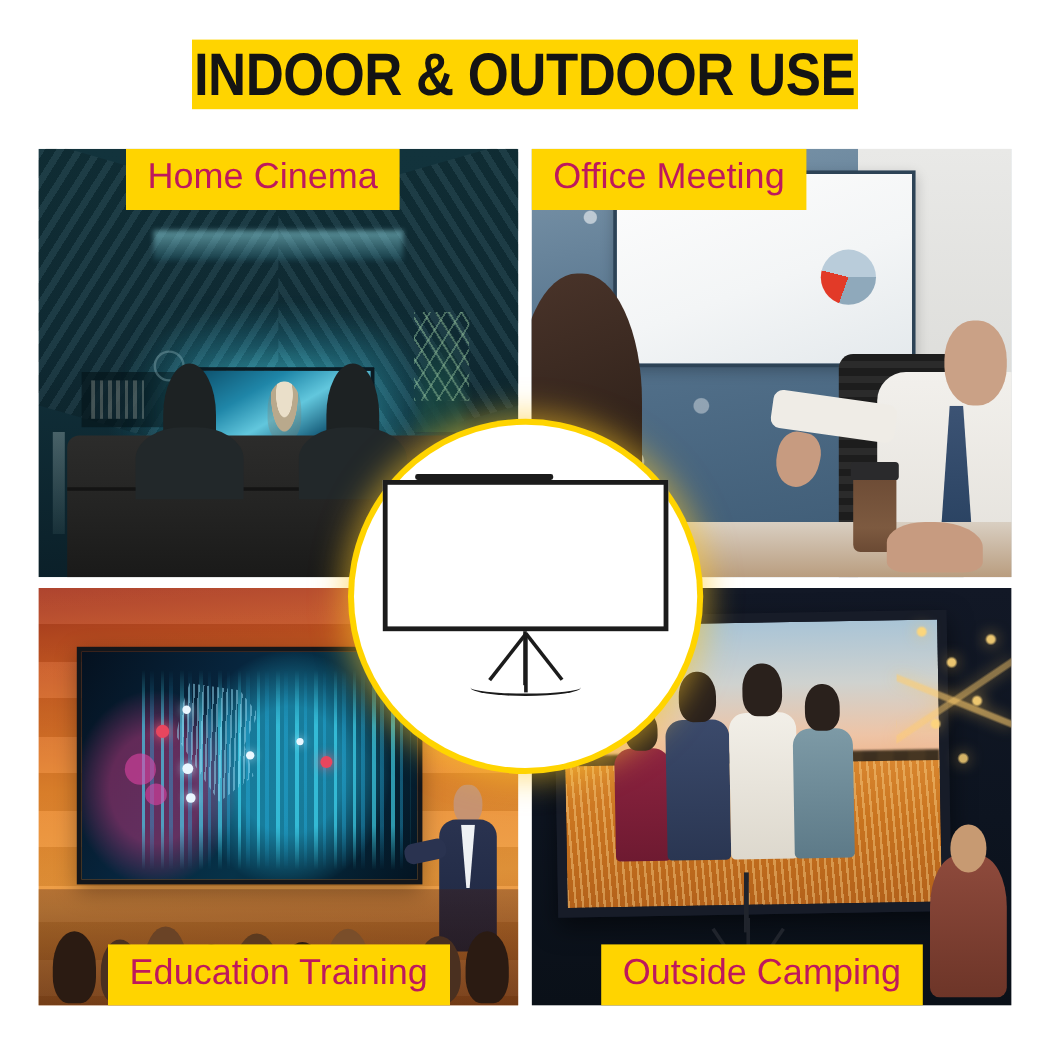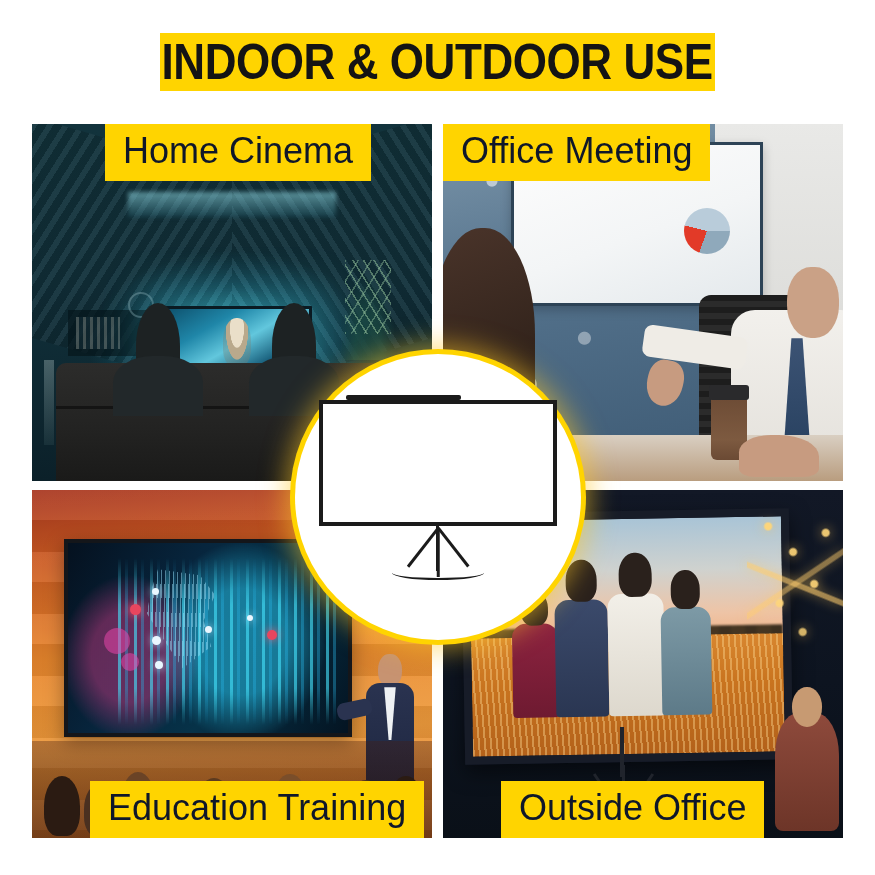--- a/index.html
+++ b/index.html
@@ -35,22 +35,22 @@
   .cell.tl{ left:0;     top:0;     width:400px; height:357px; }
   .cell.tr{ left:411px; top:0;     width:400px; height:357px; }
   .cell.bl{ left:0;     top:366px; width:400px; height:348px; }
   .cell.br{ left:411px; top:366px; width:400px; height:348px; }
 
   .photo{ position:absolute; inset:0; }
 
   
   .chip{
     position:absolute; z-index:6;
-    background:#FFD400; color:#0f172a;
-    font-size:36px; line-height:1;
+    background:#FFD400; color:#be185d;
+    font-size:30px; line-height:1;
     padding:9px 18px 12px 18px;
     white-space:nowrap;
   }
   .chip.tl{ left:73px;  top:0; }
   .chip.tr{ left:0;     top:0; }
   .chip.bl{ left:58px;  bottom:0; }
   .chip.br{ left:58px;  bottom:0; }
 
   
   .hc{
@@ -471,21 +471,21 @@
         </div>
         <div class="lights"></div>
         <div class="stand">
           <div class="pole"></div>
           <div class="lg" style="left:49%;transform:rotate(34deg);"></div>
           <div class="lg" style="left:49%;transform:rotate(-34deg);"></div>
           <div class="lg" style="left:49%;"></div>
         </div>
         <div class="kid"></div>
       </div>
-      <div class="chip br">Outside Office</div>
+      <div class="chip br">Outside Camping</div>
     </div>
 
   </div>
 
   <div class="callout">
     <div class="prod">
       <div class="pbar"></div>
       <div class="pscreen"></div>
       <div class="ppole"></div>
       <div class="pleg" style="transform:translateX(-50%) rotate(38deg);"></div>

